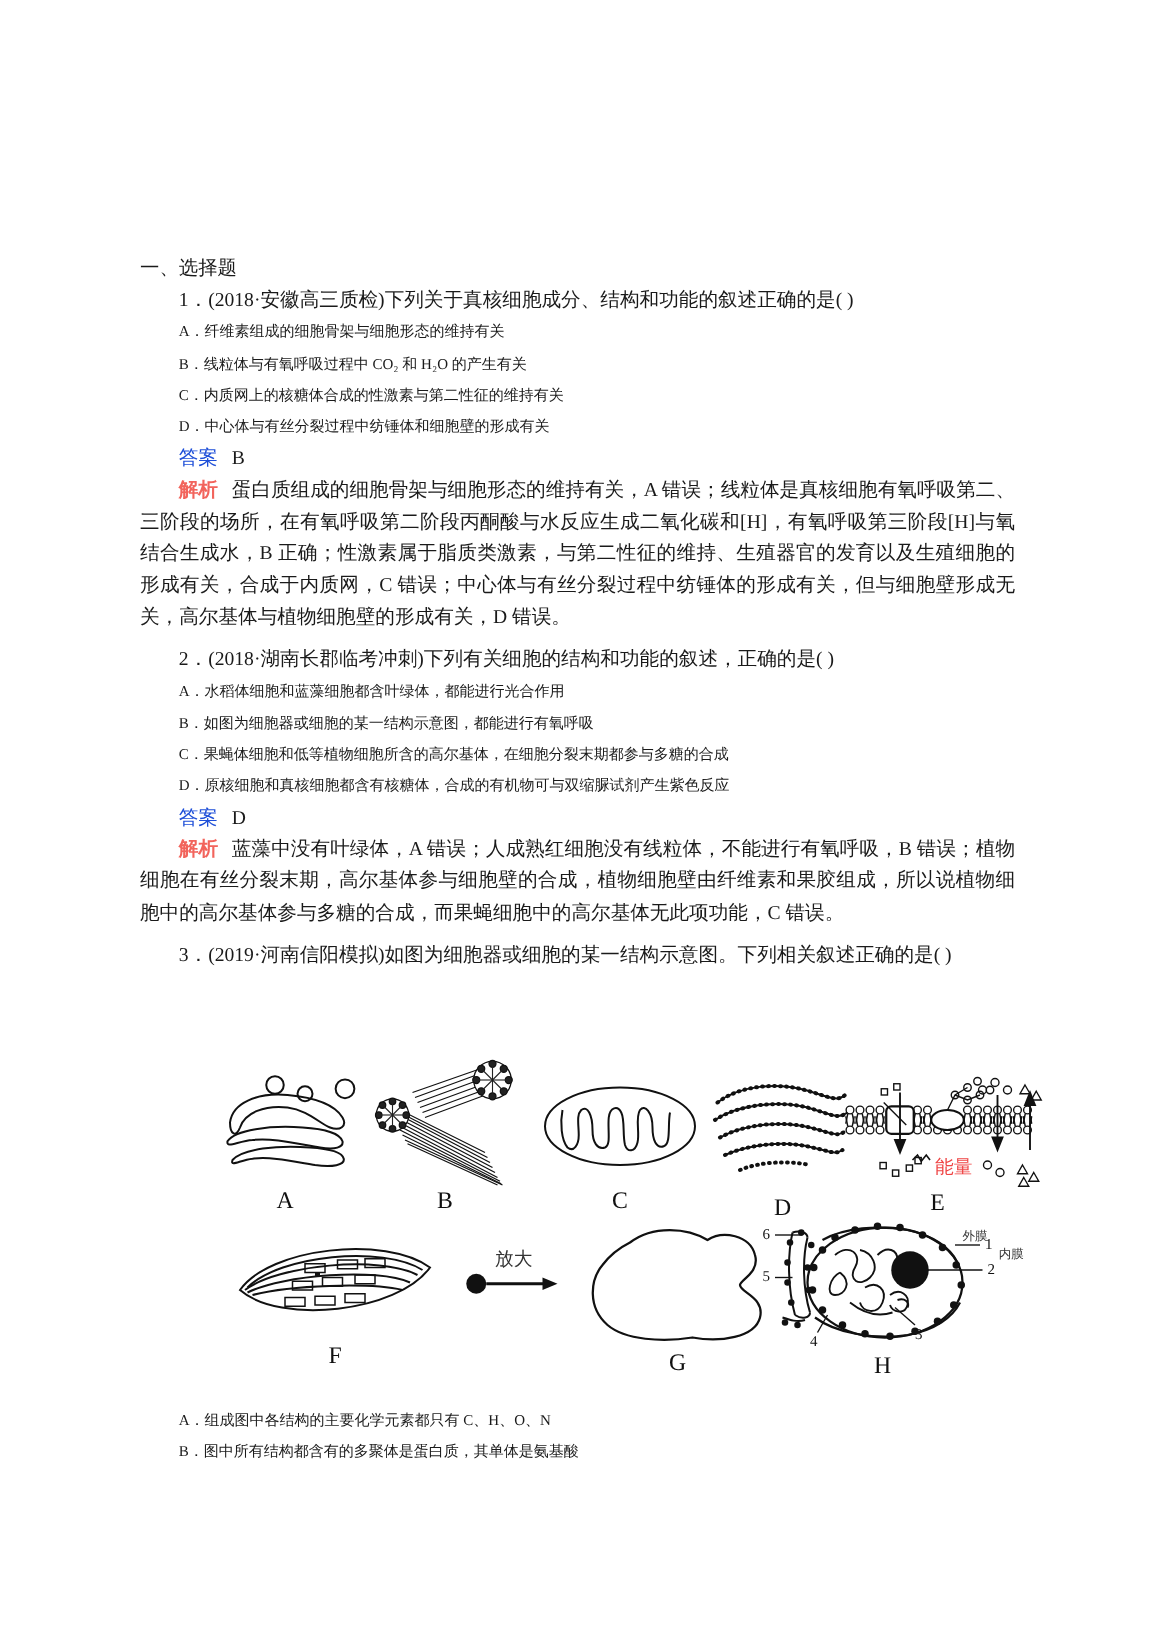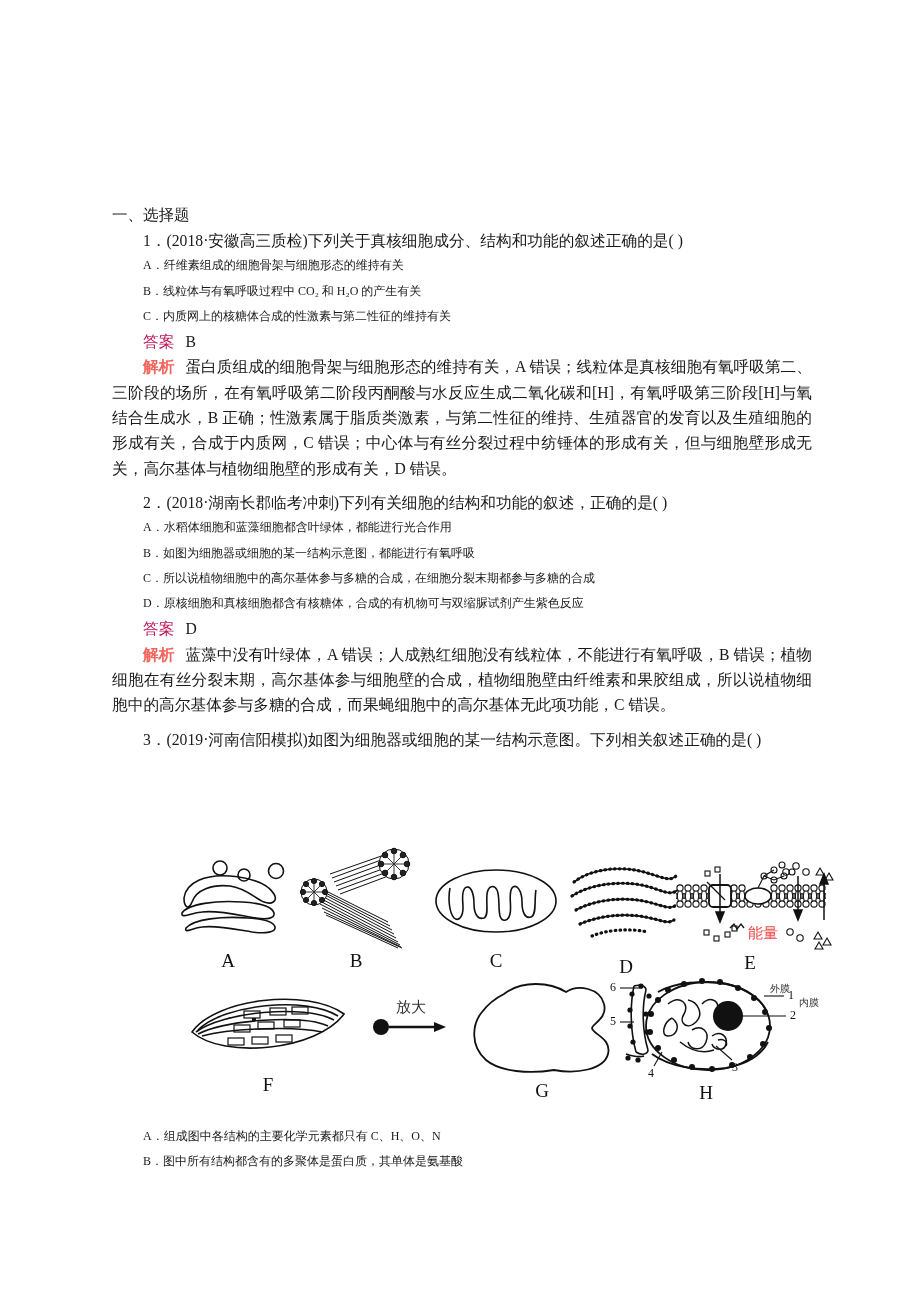--- a/index.html
+++ b/index.html
@@ -61,21 +61,21 @@
     margin: 0;
     padding-left: 31px;
   }
   .ans-line {
     font-size: 15.7px;
     line-height: 25.3px;
     margin: 0;
     padding-left: 31px;
   }
   .lbl-answer {
-    color: #be185d;
+    color: #1d4ed8;
     margin-right: 11px;
   }
   .lbl-analysis {
     color: #f2645c;
     margin-right: 11px;
     font-weight: bold;
   }
   .qgap { height: 9px; }
 
   
@@ -123,33 +123,34 @@
 
 
   <div class="body-block">
 
     <p class="sec-head">一、选择题</p>
 
     <p class="para indent">1．(2018·安徽高三质检)下列关于真核细胞成分、结构和功能的叙述正确的是(      )</p>
     <p class="opt">A．纤维素组成的细胞骨架与细胞形态的维持有关</p>
     <p class="opt">B．线粒体与有氧呼吸过程中 CO₂ 和 H₂O 的产生有关</p>
     <p class="opt">C．内质网上的核糖体合成的性激素与第二性征的维持有关</p>
+    <p class="opt">D．中心体与有丝分裂过程中纺锤体和细胞壁的形成有关</p>
     <p class="ans-line">
       <span class="lbl-answer">答案</span><span>B</span>
     </p>
     <p class="para indent">
       <span class="lbl-analysis">解析</span><span>蛋白质组成的细胞骨架与细胞形态的维持有关，A 错误；线粒体是真核细胞有氧呼吸第二、三阶段的场所，在有氧呼吸第二阶段丙酮酸与水反应生成二氧化碳和[H]，有氧呼吸第三阶段[H]与氧结合生成水，B 正确；性激素属于脂质类激素，与第二性征的维持、生殖器官的发育以及生殖细胞的形成有关，合成于内质网，C 错误；中心体与有丝分裂过程中纺锤体的形成有关，但与细胞壁形成无关，高尔基体与植物细胞壁的形成有关，D 错误。</span>
     </p>
 
     <div class="qgap"></div>
 
     <p class="para indent">2．(2018·湖南长郡临考冲刺)下列有关细胞的结构和功能的叙述，正确的是(      )</p>
     <p class="opt">A．水稻体细胞和蓝藻细胞都含叶绿体，都能进行光合作用</p>
     <p class="opt">B．如图为细胞器或细胞的某一结构示意图，都能进行有氧呼吸</p>
-    <p class="opt">C．所以说植物细胞中的高尔基体参与多糖的合成，在细胞分裂末期都参与多糖的合成</p>
+    <p class="opt">C．果蝇体细胞和低等植物细胞所含的高尔基体，在细胞分裂末期都参与多糖的合成</p>
     <p class="opt">D．原核细胞和真核细胞都含有核糖体，合成的有机物可与双缩脲试剂产生紫色反应</p>
     <p class="ans-line">
       <span class="lbl-answer">答案</span><span>D</span>
     </p>
     <p class="para indent">
       <span class="lbl-analysis">解析</span><span>蓝藻中没有叶绿体，A 错误；人成熟红细胞没有线粒体，不能进行有氧呼吸，B 错误；植物细胞在有丝分裂末期，高尔基体参与细胞壁的合成，植物细胞壁由纤维素和果胶组成，所以说植物细胞中的高尔基体参与多糖的合成，而果蝇细胞中的高尔基体无此项功能，C 错误。</span>
     </p>
 
     <div class="qgap"></div>
 

